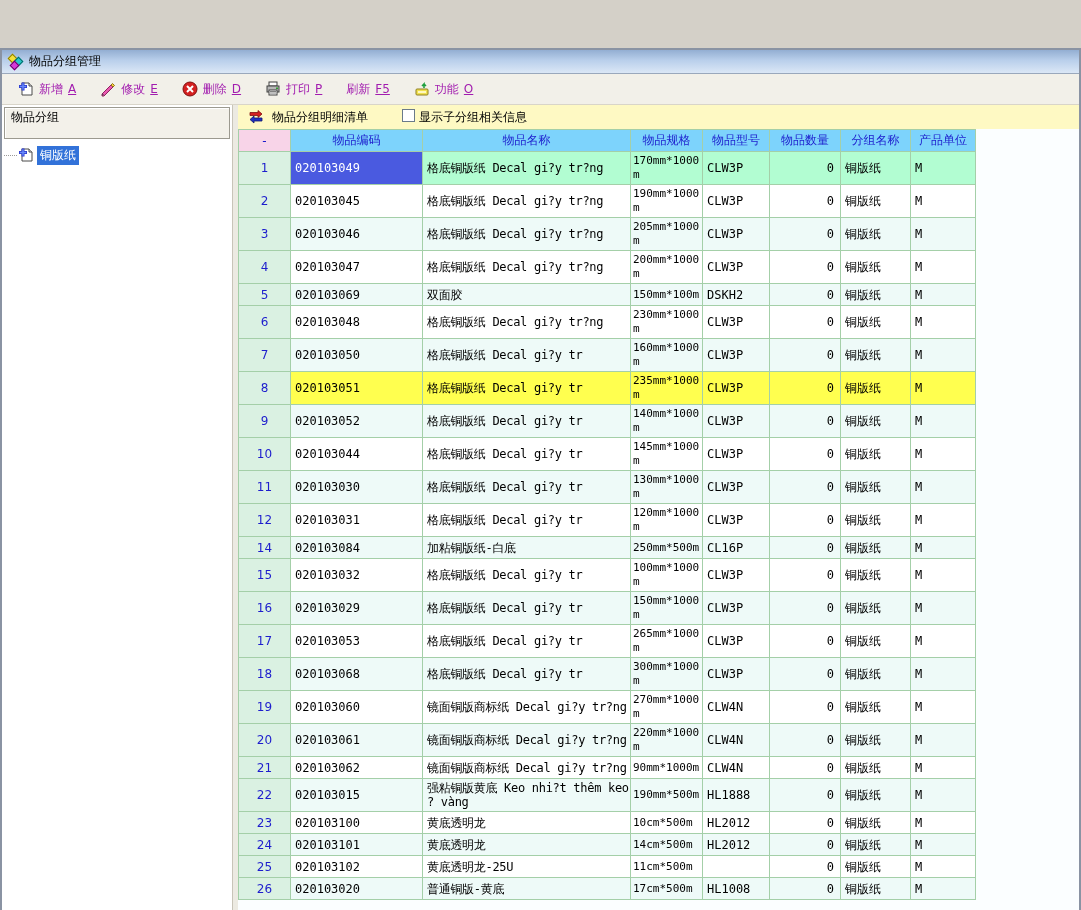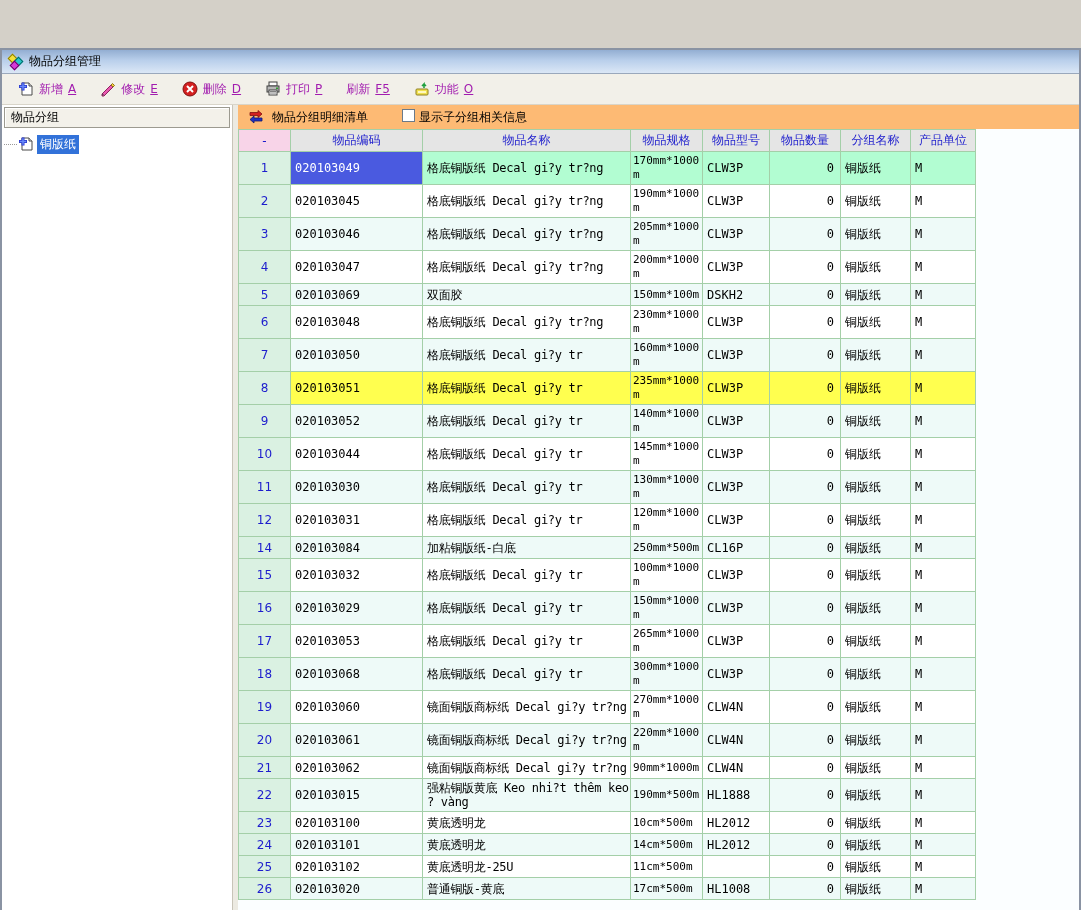--- a/index.html
+++ b/index.html
@@ -27,47 +27,47 @@
           border:1px solid transparent; color:#a21caf; }
   .tbtn u { text-decoration:underline; }
   .tb-ico { width:16px; height:16px; display:inline-block; }
 
   
   .main { flex:1 1 auto; display:flex; min-height:0; }
 
   
   .left-panel { width:231px; flex:0 0 231px; background:#ffffff; display:flex;
                 flex-direction:column; border-right:1px solid #c8c4b8; }
-  .left-header { margin:2px; height:21px; line-height:19px; padding:0 6px;
+  .left-header { margin:2px; height:32px; line-height:19px; padding:0 6px;
                  background:#f3f1ea; border:1px solid #9c9a90;
                  box-shadow:inset 1px 1px 0 #ffffff; color:#000; }
   .tree { flex:1; padding:5px 2px; background:#fff; }
   .tree-item { display:flex; align-items:center; height:18px; }
   .tree-dots { width:13px; border-bottom:1px dotted #9a9a9a; height:1px; margin-right:1px; }
   .tree-label { padding:1px 3px; margin-left:3px; }
   .tree-item.selected .tree-label { background:#3272d9; color:#fff; }
 
   .splitter { width:5px; flex:0 0 5px; background:#eceae2; cursor:col-resize; }
 
   
   .right-panel { flex:1 1 auto; display:flex; flex-direction:column; min-width:0; }
   .detail-bar { height:24px; flex:0 0 24px; display:flex; align-items:center;
-                background:#fdba74; padding:0 10px; gap:8px; }
+                background:#fef9c3; padding:0 10px; gap:8px; }
   .detail-title { color:#000; }
   .chk-wrap { display:flex; align-items:flex-start; gap:4px; margin-left:26px; }
   .checkbox { width:13px; height:13px; background:#fff; border:1px solid #6a7a8a; }
 
   
   .grid-area { flex:1 1 auto; overflow:hidden; background:#fbfeff; }
   table.grid { border-collapse:collapse; table-layout:fixed; width:737px;
                font-family:"DejaVu Sans Mono","DejaVu Sans",monospace; font-size:12px; }
   .grid col.c0{width:52px}.grid col.c1{width:132px}.grid col.c2{width:208px}
   .grid col.c3{width:72px}.grid col.c4{width:67px}.grid col.c5{width:71px}
   .grid col.c6{width:70px}.grid col.c7{width:65px}
-  .grid th { height:22px; background:#e5e5e5; color:#1d1dcd; font-weight:normal;
+  .grid th { height:22px; background:#7dd3fc; color:#1d1dcd; font-weight:normal;
              border:1px solid #a4cfa8; text-align:center; overflow:hidden;
              font-family:"DejaVu Sans","Liberation Sans",sans-serif; }
   .grid th.h-num { background:#f8d4e8; }
   .grid td { border:1px solid #a4cfa8; padding:2px 4px; height:22px; line-height:14px;
              vertical-align:middle; overflow:hidden; color:#000; background:#fff; }
   .grid tbody tr:nth-child(odd) td { background:#eefaf8; }
   .grid td.c-num { text-align:center; color:#1d1dcd; background:#daf1e2 !important;
                    font-family:"DejaVu Sans","Liberation Sans",sans-serif; }
   .grid td.c-name { white-space:pre; letter-spacing:-0.3px; }
   .grid td.c-spec { white-space:pre; font-size:11px; padding:2px 2px; }

